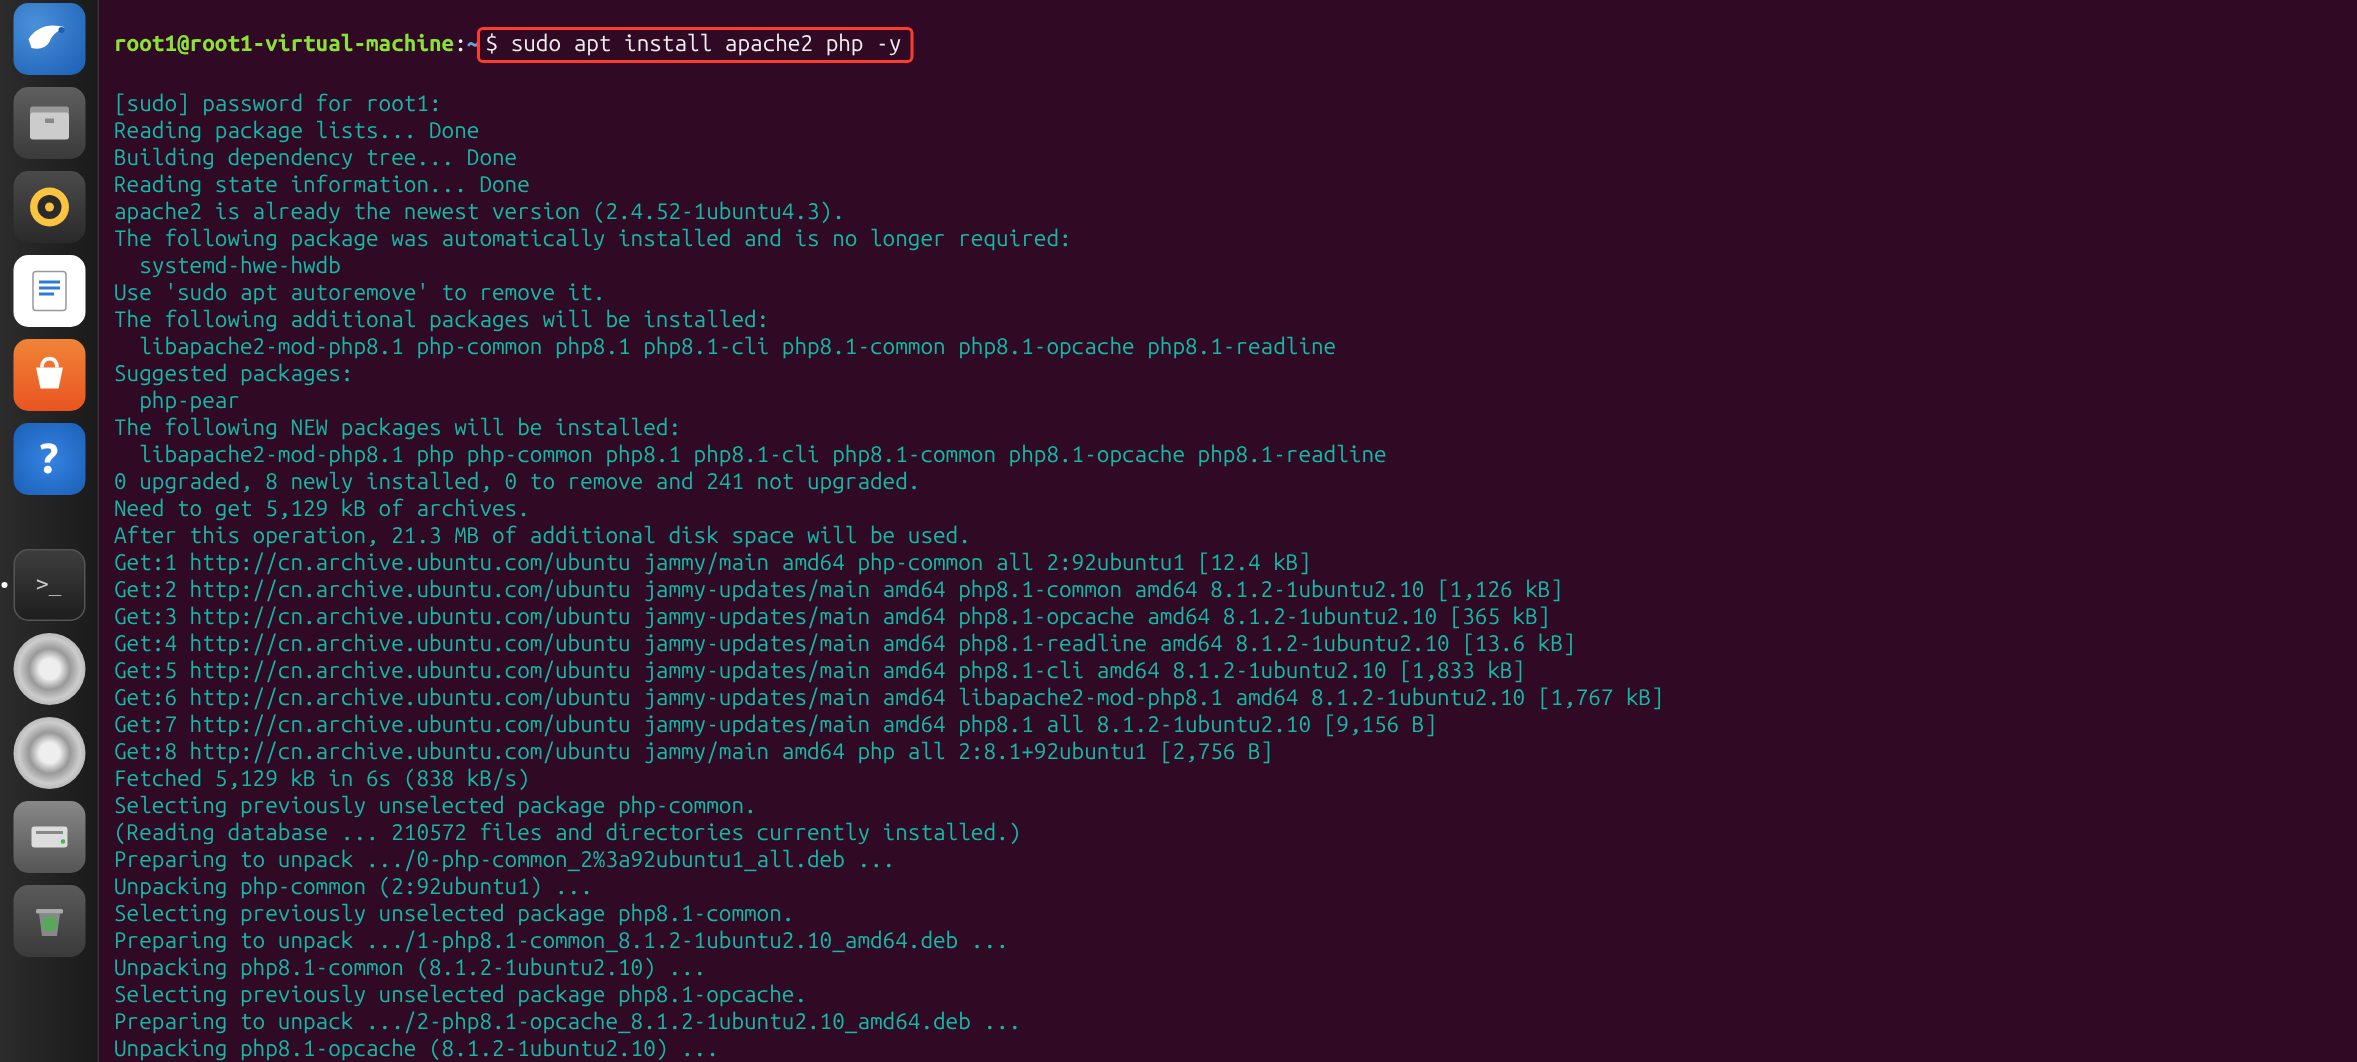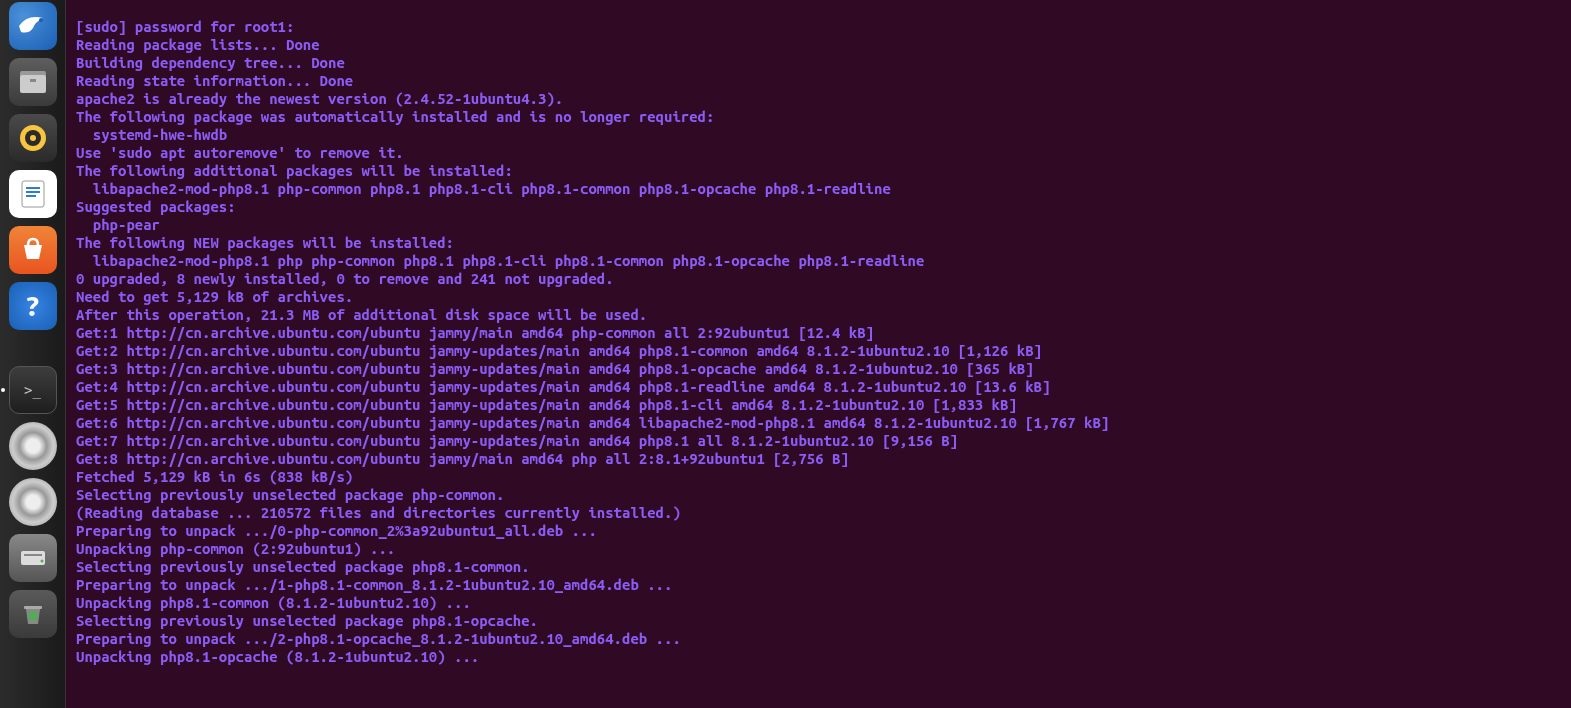--- a/index.html
+++ b/index.html
@@ -68,21 +68,21 @@
   .prompt-path { color: #729fcf; font-weight: bold; }
   .prompt-dollar { color: #eeeeec; }
   .cmd { color: #eeeeec; }
   .highlight-box {
     border: 2px solid #ff3b30;
     border-radius: 4px;
     display: inline-block;
     padding: 0 6px 2px 4px;
     margin-left: -2px;
   }
-  .out-line { color: #8b5cf6; font-weight: bold; }
+  .out-line { color: #14b8a6; }
 </style>
 </head>
 <body>
 
 <div class="launcher">
   <div class="launcher-item thunderbird">
     <svg width="36" height="36" viewBox="0 0 36 36">
         <path d="M4 18 Q12 6 28 10 Q20 14 18 20 Q14 26 6 24 Z" fill="#fff"></path>
         <circle cx="26" cy="12" r="2" fill="#1a5fb4"></circle>
       </svg>
@@ -135,14 +135,15 @@
     <svg width="30" height="30" viewBox="0 0 30 30">
         <path d="M8 10 L22 10 L20 25 L10 25 Z" fill="#888"></path>
         <rect x="6" y="7" width="18" height="3" rx="1" fill="#aaa"></rect>
         <circle cx="15" cy="17" r="4" fill="none" stroke="#4caf50" stroke-width="2"></circle>
         <path d="M15 14 L18 17 L15 20 L12 17 Z" fill="#4caf50"></path>
       </svg>
   </div>
 </div>
 
 <div class="terminal-area">
+<div><span class="prompt-user">root1@root1-virtual-machine</span><span class="prompt-colon">:</span><span class="prompt-path">~</span><span class="highlight-box"><span class="prompt-dollar">$</span> <span class="cmd">sudo apt install apache2 php -y</span></span></div>
 <div id="terminal-output"><div class="out-line">[sudo] password for root1:</div><div class="out-line">Reading package lists... Done</div><div class="out-line">Building dependency tree... Done</div><div class="out-line">Reading state information... Done</div><div class="out-line">apache2 is already the newest version (2.4.52-1ubuntu4.3).</div><div class="out-line">The following package was automatically installed and is no longer required:</div><div class="out-line">  systemd-hwe-hwdb</div><div class="out-line">Use 'sudo apt autoremove' to remove it.</div><div class="out-line">The following additional packages will be installed:</div><div class="out-line">  libapache2-mod-php8.1 php-common php8.1 php8.1-cli php8.1-common php8.1-opcache php8.1-readline</div><div class="out-line">Suggested packages:</div><div class="out-line">  php-pear</div><div class="out-line">The following NEW packages will be installed:</div><div class="out-line">  libapache2-mod-php8.1 php php-common php8.1 php8.1-cli php8.1-common php8.1-opcache php8.1-readline</div><div class="out-line">0 upgraded, 8 newly installed, 0 to remove and 241 not upgraded.</div><div class="out-line">Need to get 5,129 kB of archives.</div><div class="out-line">After this operation, 21.3 MB of additional disk space will be used.</div><div class="out-line">Get:1 http://cn.archive.ubuntu.com/ubuntu jammy/main amd64 php-common all 2:92ubuntu1 [12.4 kB]</div><div class="out-line">Get:2 http://cn.archive.ubuntu.com/ubuntu jammy-updates/main amd64 php8.1-common amd64 8.1.2-1ubuntu2.10 [1,126 kB]</div><div class="out-line">Get:3 http://cn.archive.ubuntu.com/ubuntu jammy-updates/main amd64 php8.1-opcache amd64 8.1.2-1ubuntu2.10 [365 kB]</div><div class="out-line">Get:4 http://cn.archive.ubuntu.com/ubuntu jammy-updates/main amd64 php8.1-readline amd64 8.1.2-1ubuntu2.10 [13.6 kB]</div><div class="out-line">Get:5 http://cn.archive.ubuntu.com/ubuntu jammy-updates/main amd64 php8.1-cli amd64 8.1.2-1ubuntu2.10 [1,833 kB]</div><div class="out-line">Get:6 http://cn.archive.ubuntu.com/ubuntu jammy-updates/main amd64 libapache2-mod-php8.1 amd64 8.1.2-1ubuntu2.10 [1,767 kB]</div><div class="out-line">Get:7 http://cn.archive.ubuntu.com/ubuntu jammy-updates/main amd64 php8.1 all 8.1.2-1ubuntu2.10 [9,156 B]</div><div class="out-line">Get:8 http://cn.archive.ubuntu.com/ubuntu jammy/main amd64 php all 2:8.1+92ubuntu1 [2,756 B]</div><div class="out-line">Fetched 5,129 kB in 6s (838 kB/s)</div><div class="out-line">Selecting previously unselected package php-common.</div><div class="out-line">(Reading database ... 210572 files and directories currently installed.)</div><div class="out-line">Preparing to unpack .../0-php-common_2%3a92ubuntu1_all.deb ...</div><div class="out-line">Unpacking php-common (2:92ubuntu1) ...</div><div class="out-line">Selecting previously unselected package php8.1-common.</div><div class="out-line">Preparing to unpack .../1-php8.1-common_8.1.2-1ubuntu2.10_amd64.deb ...</div><div class="out-line">Unpacking php8.1-common (8.1.2-1ubuntu2.10) ...</div><div class="out-line">Selecting previously unselected package php8.1-opcache.</div><div class="out-line">Preparing to unpack .../2-php8.1-opcache_8.1.2-1ubuntu2.10_amd64.deb ...</div><div class="out-line">Unpacking php8.1-opcache (8.1.2-1ubuntu2.10) ...</div></div>
 </div>
 
 </body></html>

